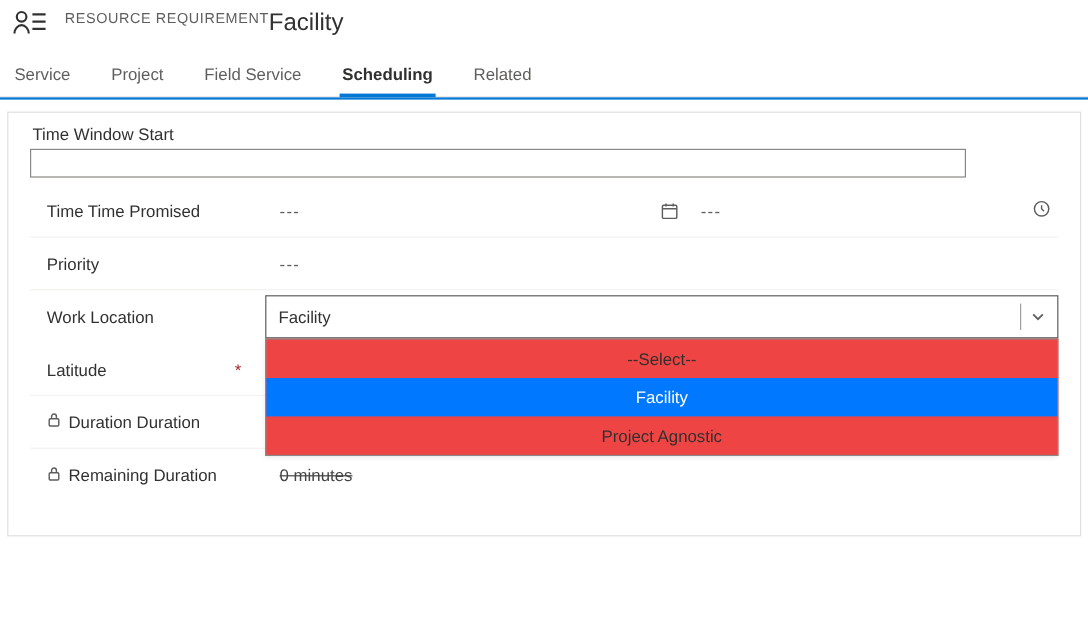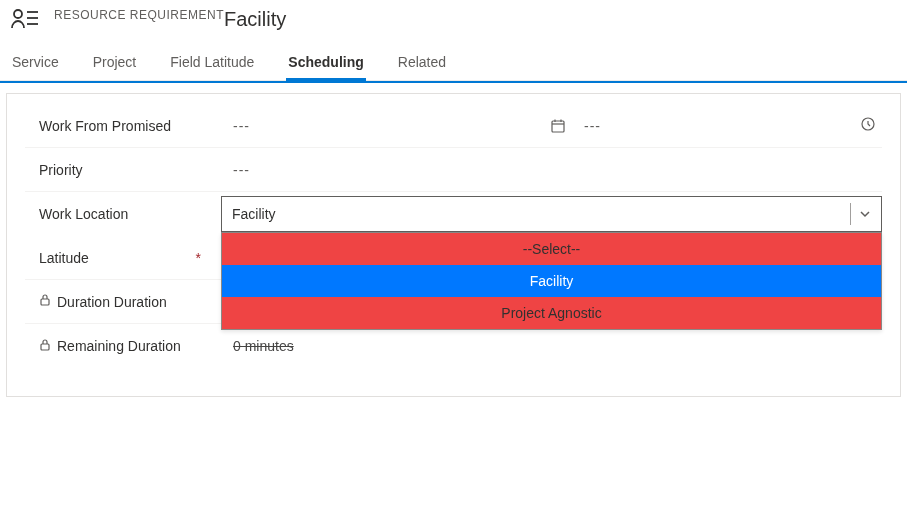--- a/index.html
+++ b/index.html
@@ -157,32 +157,36 @@
   </span>
   <div class="header-text">
     <span class="header-sub">RESOURCE REQUIREMENT</span>
     <span class="header-title">Facility</span>
   </div>
 </div>
 
 <div class="tabs">
   <div class="tab">Service</div>
   <div class="tab">Project</div>
-  <div class="tab">Field Latitude</div>
+  <div class="tab">Field Service</div>
   <div class="tab active">Scheduling</div>
   <div class="tab">Related</div>
 </div>
 <div class="blue-bar"></div>
 
 <div class="panel">
 
-
-  <div class="row">
-    <div class="label-col">
-      <span>Work From Promised</span>
+  <div class="field-block">
+    <div class="field-label-top">Time Window Start</div>
+    <input class="text-input" type="text" value="" style="">
+  </div>
+
+  <div class="row">
+    <div class="label-col">
+      <span>Time Time Promised</span>
     </div>
     <div class="value-col">
       <span class="dash">---</span>
       <span class="mid-icon">
         <svg width="16" height="16" viewBox="0 0 16 16" fill="none" stroke="#605e5c" stroke-width="1.2">
           <rect x="2" y="3" width="12" height="11" rx="1"></rect>
           <line x1="2" y1="6" x2="14" y2="6"></line>
           <line x1="5" y1="1.5" x2="5" y2="4"></line>
           <line x1="11" y1="1.5" x2="11" y2="4"></line>
           <line x1="5" y1="9" x2="5" y2="9"></line>

